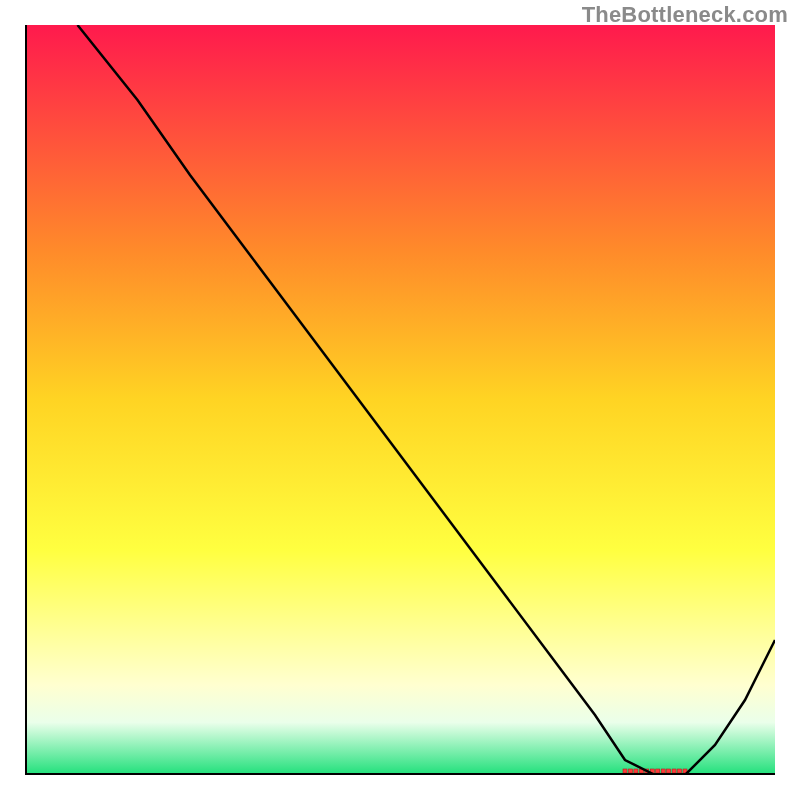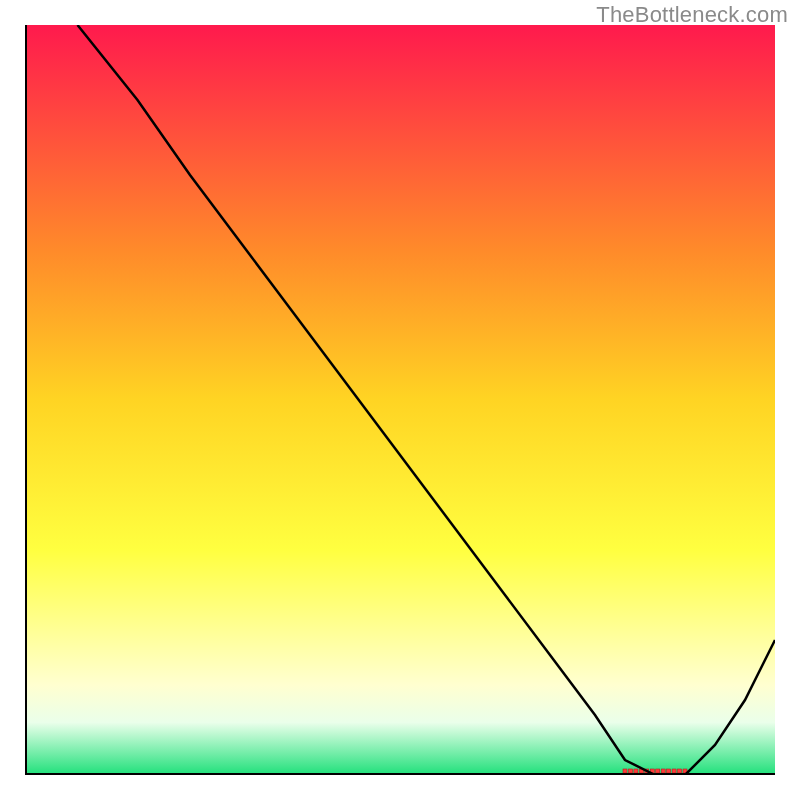--- a/index.html
+++ b/index.html
@@ -9,21 +9,21 @@
     height: 800px;
     background: #ffffff;
     font-family: Arial, Helvetica, sans-serif;
     overflow: hidden;
   }
   .watermark {
     position: absolute;
     top: 2px;
     right: 12px;
     font-size: 22px;
-    font-weight: normal;
+    font-weight: bold;
     color: #8a8a8a;
     letter-spacing: 0.2px;
     z-index: 10;
   }
   .plot {
     position: absolute;
     left: 25px;
     top: 25px;
     width: 750px;
     height: 750px;

